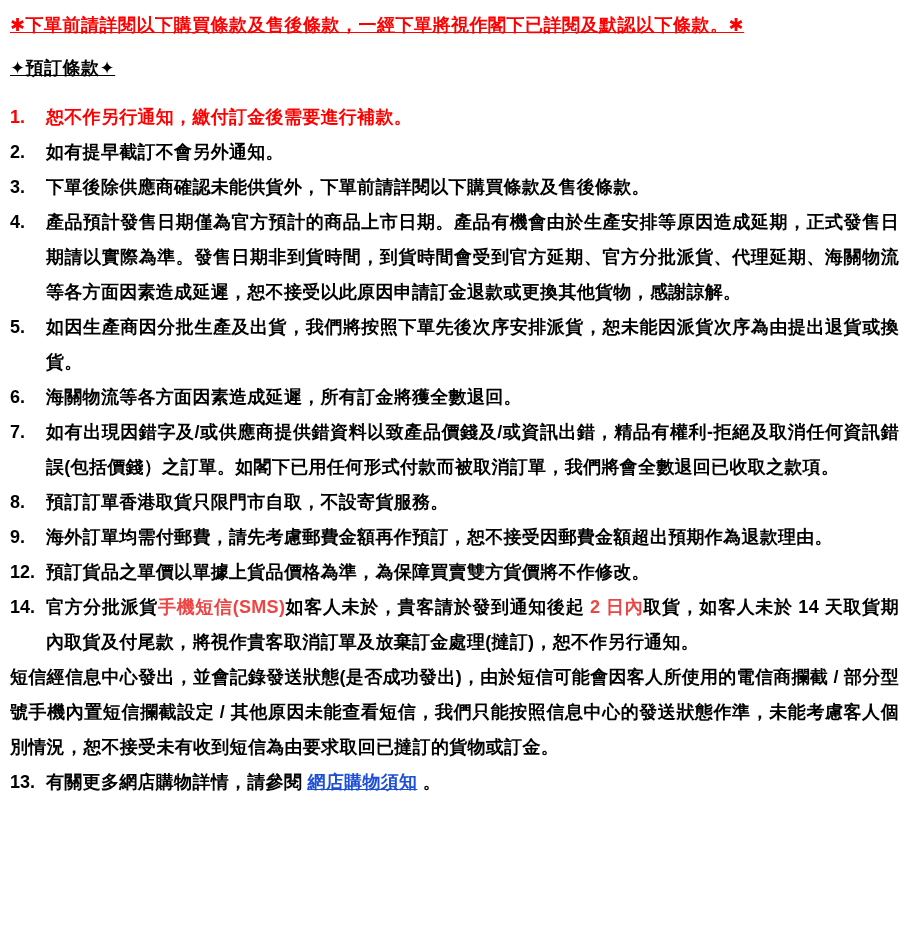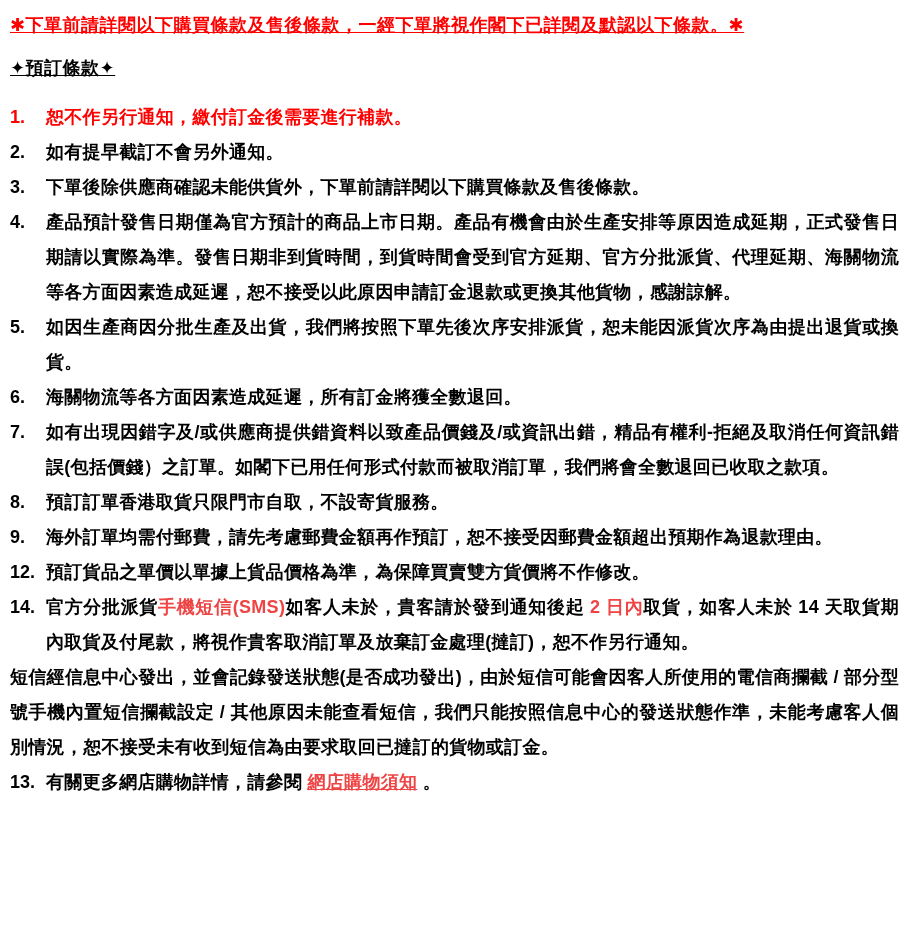--- a/index.html
+++ b/index.html
@@ -49,21 +49,21 @@
   .term-text {
     flex: 1;
     text-align: justify;
     letter-spacing: 0.3px;
   }
   .red { color: #fe0000; }
   .red-underline {
     color: #ef4444;
   }
   a.link {
-    color: #ef4444;
+    color: #1d4ed8;
     text-decoration: underline;
     font-weight: bold;
     cursor: pointer;
   }
 </style>
 </head>
 <body>
 
 <div class="page">
   <div class="notice">✱下單前請詳閱以下購買條款及售後條款，一經下單將視作閣下已詳閱及默認以下條款。✱</div>

